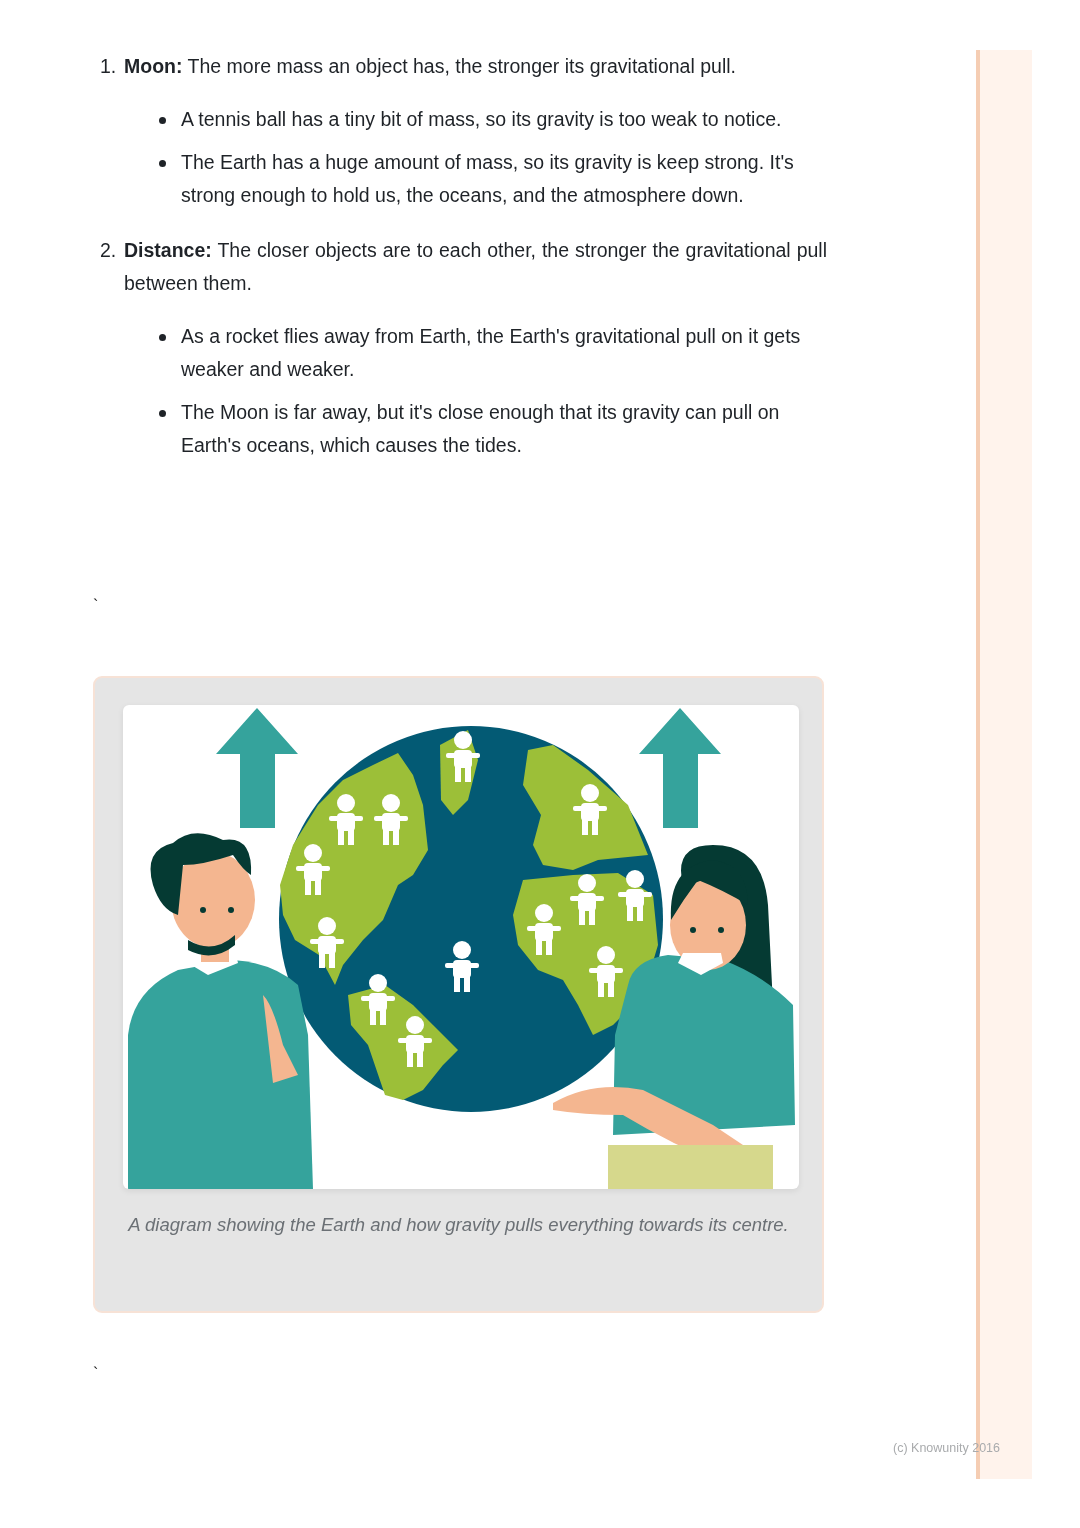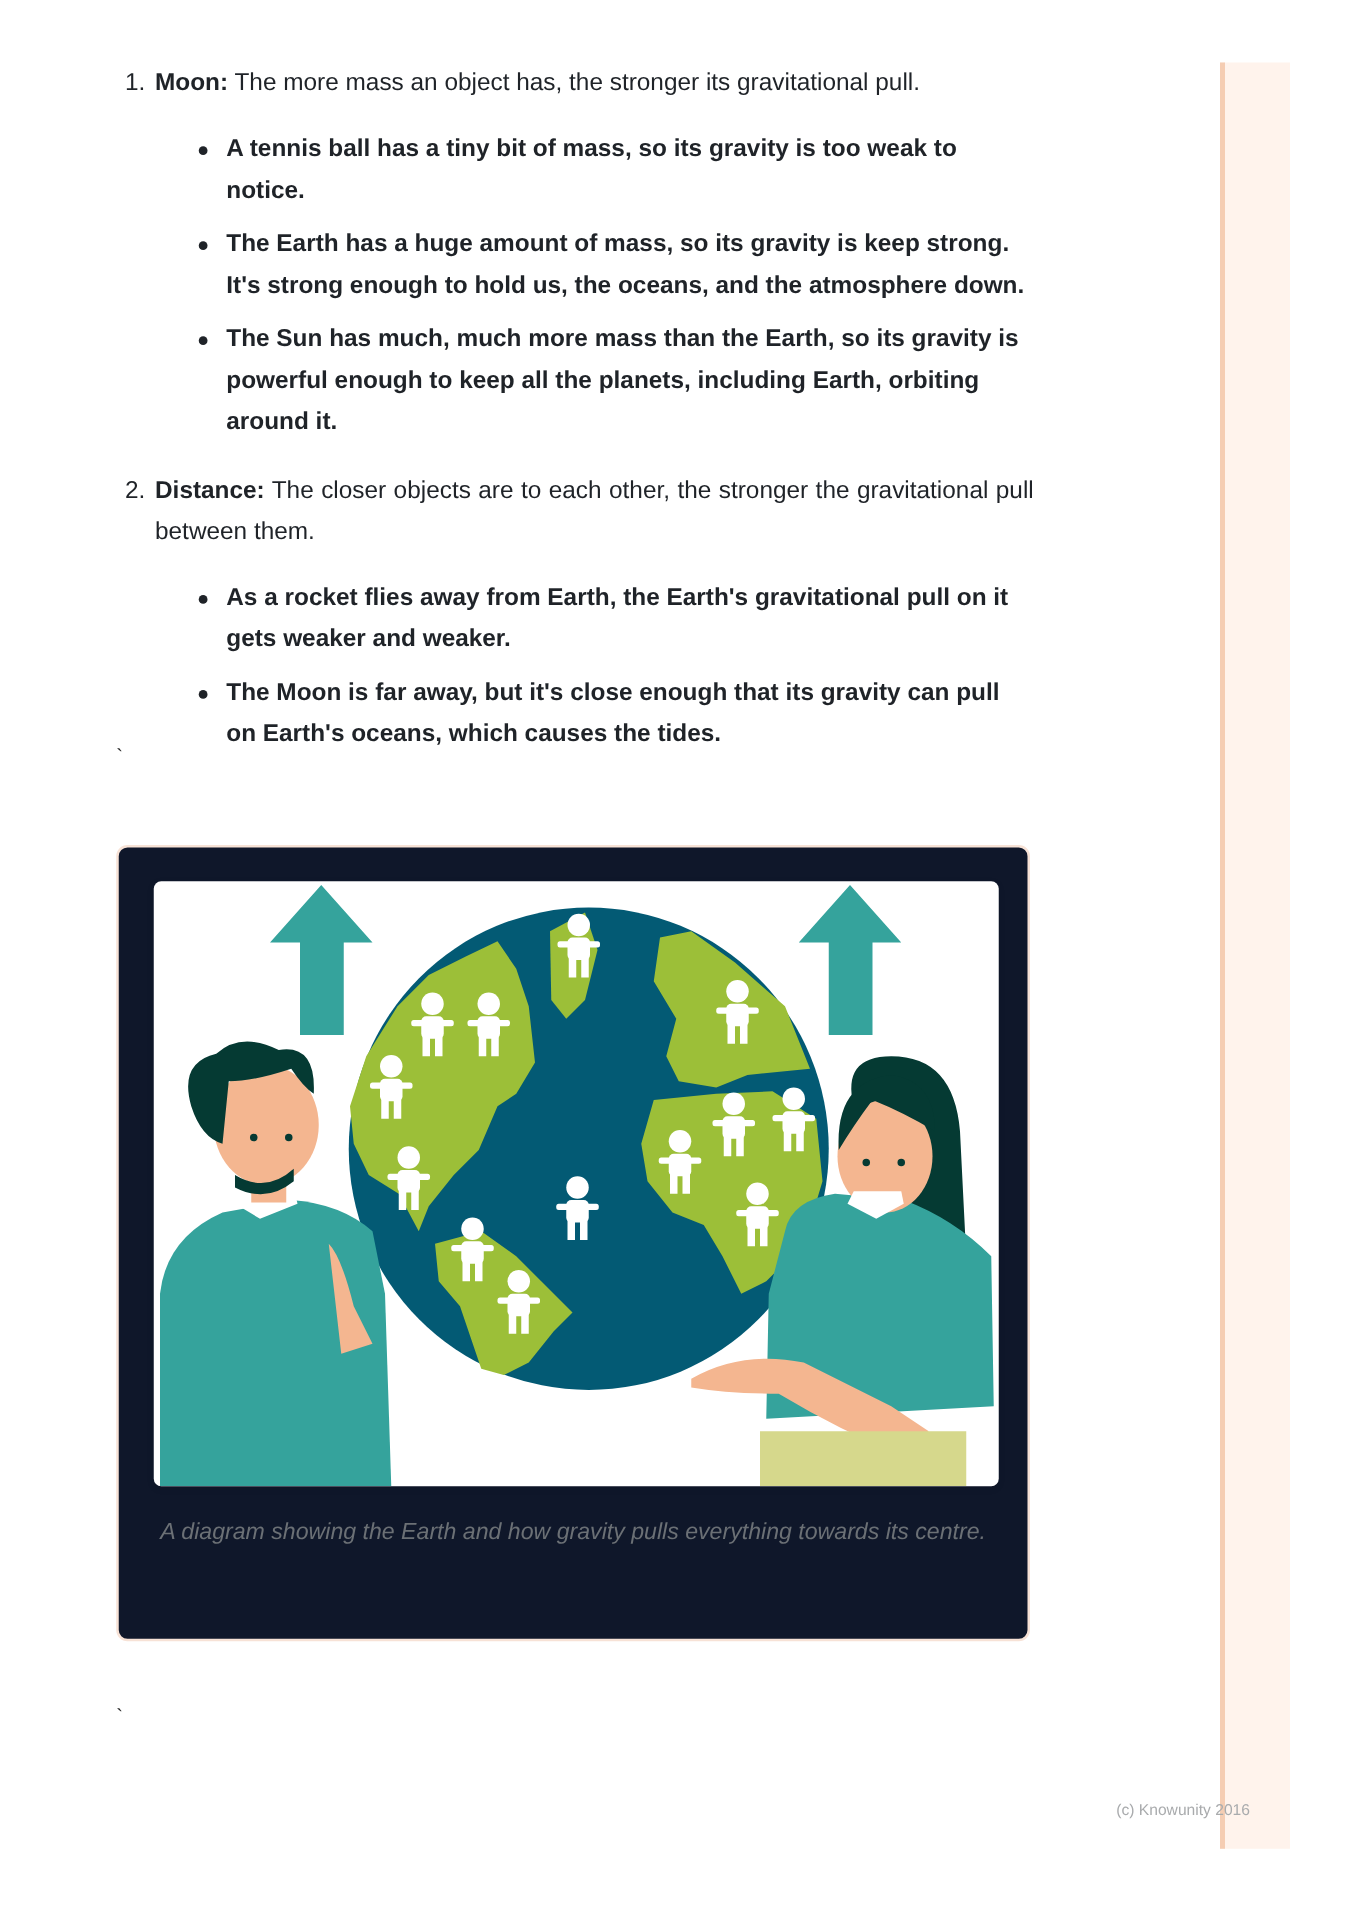--- a/index.html
+++ b/index.html
@@ -4,41 +4,40 @@
 <style>
   html, body { margin: 0; padding: 0; background: #ffffff; }
   body { width: 1080px; height: 1528px; position: relative; overflow: hidden;
          font-family: "Liberation Sans", "DejaVu Sans", sans-serif; color: #1f2328; }
   .content { position: absolute; left: 100px; top: 50px; width: 727px; font-size: 19.5px; line-height: 33px; }
   .num-item { position: relative; padding-left: 24px; margin: 0; }
   .num-item .num { position: absolute; left: 0; top: 0; }
   .num-item b { font-weight: bold; }
   .justify { text-align: justify; text-align-last: left; }
   ul.bullets { list-style: none; margin: 20px 0 0 0; padding: 0 0 0 57px; }
-  ul.bullets li { position: relative; margin-bottom: 10px; font-weight: bold; }
+  ul.bullets li { position: relative; margin-bottom: 10px; }
   ul.bullets li::before { content: ""; position: absolute; left: -22px; top: 14px; width: 7px; height: 7px; border-radius: 50%; background: #1f2328; }
   .group2 { margin-top: 22px; }
   .tick { position: absolute; left: 93px; font-size: 16px; color: #222; line-height: 16px; }
-  .figure { position: absolute; left: 93px; top: 676px; width: 731px; height: 637px; border: 2px solid #f7e2d6; border-radius: 9px; background: #0f172a; box-sizing: border-box; }
+  .figure { position: absolute; left: 93px; top: 676px; width: 731px; height: 637px; border: 2px solid #f7e2d6; border-radius: 9px; background: #e5e5e5; box-sizing: border-box; }
   .img-frame { position: absolute; left: 28px; top: 27px; width: 676px; height: 484px; background: #ffffff; border-radius: 6px; box-shadow: 0 2px 6px rgba(0,0,0,0.08); overflow: hidden; }
   .caption { position: absolute; left: 30px; right: 30px; top: 532px; text-align: center; font-style: italic; color: #6b7075; font-size: 18.5px; line-height: 29px; }
   .sidebar-strip { position: absolute; left: 976px; top: 50px; width: 56px; height: 1429px; background: #fff3ec; border-left: 4px solid #f5cdb3; box-sizing: border-box; }
   .footer { position: absolute; left: 893px; top: 1441px; font-size: 12.5px; color: #a9abad; }
 </style>
 </head>
 <body>
 
 <div class="content">
   <div class="num-item">
     <span class="num">1.</span>
     <b>Moon:</b><span> The more mass an object has, the stronger its gravitational pull.</span>
     <ul class="bullets">
       <li>A tennis ball has a tiny bit of mass, so its gravity is too weak to notice.</li>
       <li>The Earth has a huge amount of mass, so its gravity is keep strong. It's strong enough to hold us, the oceans, and the atmosphere down.</li>
-      <li>The Sun has much, much more mass than the Earth, so its gravity is powerful enough to keep all the planets, including Earth, orbiting around it.</li>
     </ul>
   </div>
   <div class="num-item group2">
     <span class="num">2.</span>
     <div class="justify"><b>Distance:</b><span> The closer objects are to each other, the stronger the gravitational pull between them.</span></div>
     <ul class="bullets">
       <li>As a rocket flies away from Earth, the Earth's gravitational pull on it gets weaker and weaker.</li>
       <li>The Moon is far away, but it's close enough that its gravity can pull on Earth's oceans, which causes the tides.</li>
     </ul>
   </div>

